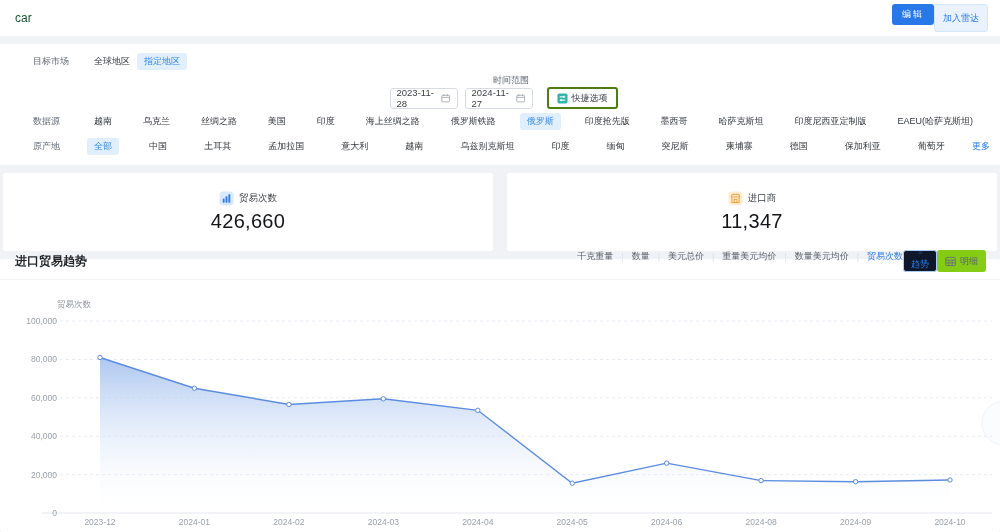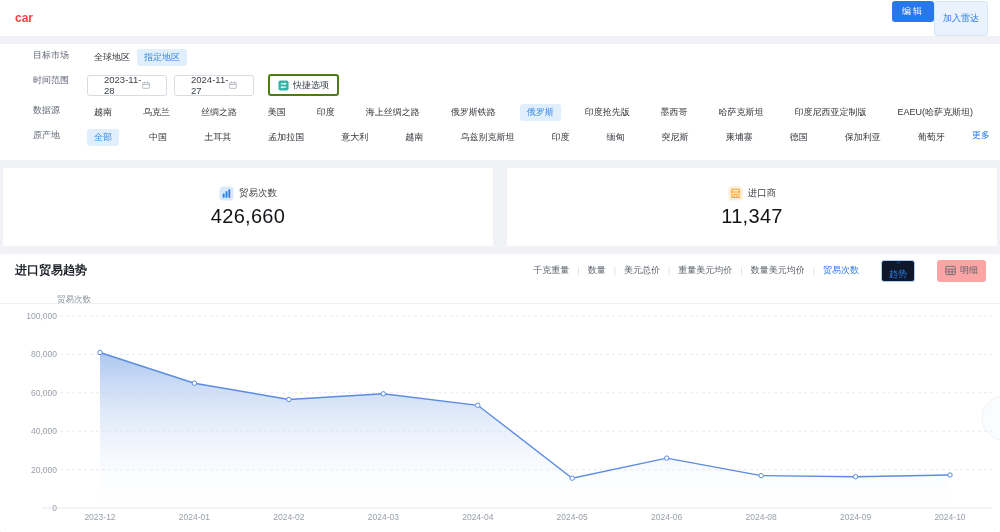--- a/index.html
+++ b/index.html
@@ -2,55 +2,55 @@
 <html><head>
 <meta charset="utf-8">
 <style>
   * { margin:0; padding:0; box-sizing:border-box; }
   html,body { width:1000px; height:532px; overflow:hidden; }
   body { font-family:"Liberation Sans","DejaVu Sans",sans-serif; background:#f0f2f5; color:#303133; }
   .page { width:1000px; height:532px; display:flex; flex-direction:column; }
 
   
   .topbar { background:#fff; height:36px; display:flex; align-items:center; padding:0 12px 0 15px; }
-  .topbar .title { font-size:12px; font-weight:bold; color:#ef4444; }
+  .topbar .title { font-size:12px; font-weight:normal; color:#14532d; }
   .topbar .actions { margin-left:auto; display:flex; }
   .btn-primary { background:#2878e8; color:#fff; border:none; border-radius:3px; height:21px; padding:0 10px; font-size:9px; letter-spacing:2px; cursor:pointer; }
-  .btn-light { background:#eaf3fd; color:#2b7ce5; border:1px solid #d3e6fa; border-radius:3px; height:35px; padding:0 8px; font-size:9px; cursor:pointer; }
+  .btn-light { background:#eaf3fd; color:#2b7ce5; border:1px solid #d3e6fa; border-radius:3px; height:28px; padding:0 8px; font-size:9px; cursor:pointer; }
 
   
   .filters { background:#fff; margin-top:8px; padding:5px 0 6px; }
-  .frow { display:flex; align-items:flex-start; min-height:25px; }
+  .frow { display:flex; align-items:center; min-height:25px; }
   .flabel { flex:none; margin-left:33px; width:47px; font-size:9px; color:#5f6673; }
   .fopts { display:flex; align-items:center; margin-left:7px; }
   .fopts.spread { flex:1; justify-content:space-between; margin-right:20px; }
   .opt { font-size:9px; color:#33373d; padding:2px 7px; border-radius:3px; cursor:pointer; white-space:nowrap; }
   .opt.active { background:#e1effc; color:#3389e4; }
   .more { flex:none; margin-right:10px; font-size:9px; color:#2b7ce5; display:flex; align-items:center; gap:3px; cursor:pointer; }
 
-  .date-input { display:flex; align-items:center; justify-content:space-between; width:80px; height:21px; border:1px solid #d7dbe2; border-radius:3px; padding:0 16px; font-size:9.5px; color:#3a3f46; background:#fff; }
+  .date-input { display:flex; align-items:center; justify-content:space-between; width:68px; height:21px; border:1px solid #d7dbe2; border-radius:3px; padding:0 6px; font-size:9.5px; color:#3a3f46; background:#fff; }
   .date-gap { width:7px; }
   .quick-btn { margin-left:14px; display:flex; align-items:center; gap:4px; height:22px; border:2px solid #4d7c0f; border-radius:3px; background:#fff; padding:0 8px; font-size:9px; color:#3a3f46; cursor:pointer; }
 
   
   .stats { display:flex; gap:14px; margin:8px 3px 0; }
   .stat-card { flex:1; background:#fff; height:78px; display:flex; flex-direction:column; align-items:center; justify-content:center; gap:4px; border-radius:2px; }
   .stat-top { display:flex; align-items:center; gap:5px; font-size:9.5px; color:#3c4046; }
   .stat-num { font-size:20px; color:#131519; letter-spacing:.3px; }
 
   
   .chart-card { background:#fff; margin-top:8px; flex:1; position:relative; border-radius:2px; }
-  .chart-head { display:flex; align-items:center; height:50px; padding:0 14px 16px 15px; border-bottom:1px solid #f0f1f4; }
+  .chart-head { display:flex; align-items:center; height:21px; padding:0 14px 16px 15px; border-bottom:1px solid #f0f1f4; }
   .chart-title { font-size:12px; font-weight:bold; color:#1f2329; }
-  .chart-right { margin-left:auto; display:flex; align-items:center; gap:22px; }
+  .chart-right { margin-left:auto; display:flex; align-items:flex-start; gap:0; }
   .metrics { display:flex; align-items:center; gap:8px; font-size:9px; color:#5c626b; }
   .metrics .metric { cursor:pointer; white-space:nowrap; }
   .metrics .metric.active { color:#2b7ce5; }
   .metrics .sep { color:#dcdfe5; }
-  .view-btn { display:flex; align-items:center; gap:4px; height:22px; padding:0 7px; font-size:9px; border-radius:3px; cursor:pointer; border:1px solid transparent; background:#fca5a5; color:#5c626b; }
+  .view-btn { display:flex; align-items:center; gap:4px; height:22px; padding:0 7px; font-size:9px; border-radius:3px; cursor:pointer; border:1px solid transparent; background:#84cc16; color:#5c626b; }
   .view-btn.active { border-color:#a9cdf5; background:#0f172a; color:#2b7ce5;flex-direction:column; }
   #chart { position:absolute; left:0; top:34px; width:1000px; height:236px; display:block; }
 </style>
 </head>
 <body>
 
 <div class="page">
 
   <header class="topbar">
     <div class="title">car</div>
@@ -61,21 +61,21 @@
   </header>
 
   <section class="filters">
     <div class="frow">
       <span class="flabel">目标市场</span>
       <div class="fopts">
           <span class="opt">全球地区</span>
           <span class="opt active">指定地区</span>
         </div>
     </div>
-    <div class="frow" style="min-height:30px;">
+    <div class="frow" style="min-height:30px;flex-direction:column;">
       <span class="flabel">时间范围</span>
       <div class="fopts" style="gap:0;">
         <div class="date-input">
           <span>2023-11-28</span>
           <svg width="10" height="10" viewBox="0 0 12 12">
               <rect x="1" y="2.5" width="10" height="8.5" rx="1" fill="none" stroke="#9aa1ab" stroke-width="1"></rect>
               <line x1="1" y1="5.2" x2="11" y2="5.2" stroke="#9aa1ab" stroke-width="1"></line>
               <line x1="3.6" y1="1" x2="3.6" y2="3.5" stroke="#9aa1ab" stroke-width="1"></line>
               <line x1="8.4" y1="1" x2="8.4" y2="3.5" stroke="#9aa1ab" stroke-width="1"></line>
             </svg>

